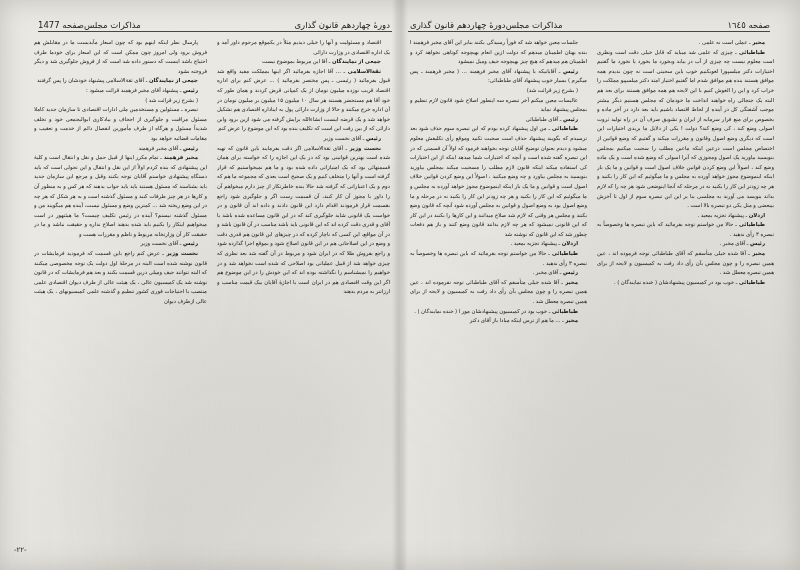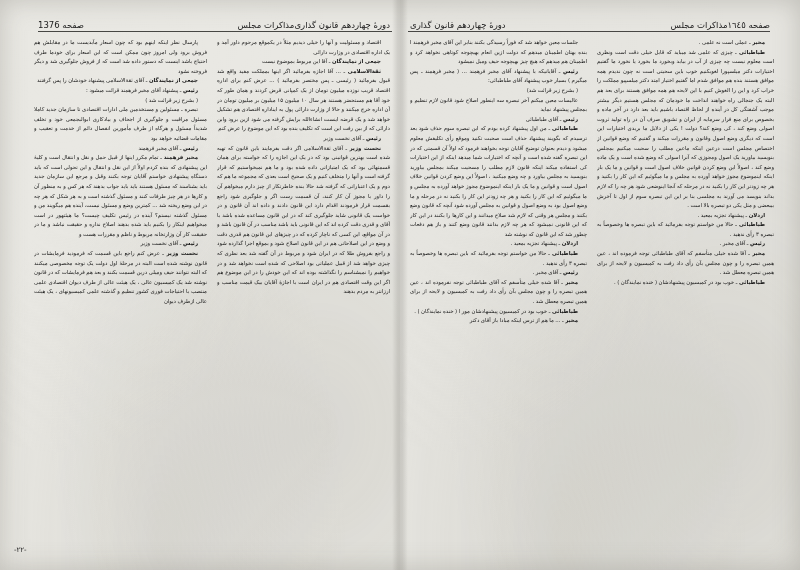--- a/index.html
+++ b/index.html
@@ -59,21 +59,21 @@
     height:16px;
     display:flex;align-items:flex-end;
     font-size:8.5px;
     color:#1b1b1b;
     letter-spacing:.2px;
     white-space:nowrap;
   }
   .page.right .head{ left:38px; right:10px; }
   .page.left  .head{ left:10px; right:30px; }
   .head .term{ flex:0 0 auto; }
-  .head .mid { flex:1 1 auto; text-align:right; }
+  .head .mid { flex:1 1 auto; text-align:left; }
   .head .pg  { flex:0 0 auto; }
   .rule{
     position:absolute;top:31px;height:1px;
     background:#2a2a28;opacity:.85;
   }
   .page.right .rule{ left:38px; right:8px; }
   .page.left  .rule{ left:8px;  right:30px; }
 
   
   .cols{
@@ -154,21 +154,21 @@
         </div>
     </div>
 
   </div>
 
   <div class="page right">
 
     <div class="head">
       <span class="term">دورهٔ چهاردهم قانون گذاری</span>
       <span class="mid">مذاکرات مجلس</span>
-      <span class="pg">صفحه 1376</span>
+      <span class="pg">صفحه 1477</span>
     </div>
     <div class="rule"></div>
 
     <div class="cols">
       <div class="col" id="R-col-outer">
           <p><span>اقتصاد و مسئولیت و آنها را خیلی دیدیم مثلاً در یکموقع مرحوم داور آمد و یک اداره اقتصادی در وزارت دارائی</span></p>
           <p><span class="spk">جمعی از نمایندگان </span><span>ـ آقا این مربوط بموضوع نیست</span></p>
           <p><span class="spk">ثقةالاسلامی </span><span>ـ ... آقا اجازه بفرمائید اگر اینها بمملکت مفید واقع شد قبول بفرمائید ( رئیسی ـ پس مختصر بفرمائید ) ... عرض کنم برای اداره اقتصاد قریب نوزده میلیون تومان از یک کمپانی قرض کردند و همان طور که خود آقا هم مستحضر هستند هر سال ۱۰ میلیون ۱۵ میلیون بر میلیون تومان در آن اداره خرج میکنند و حالا از وزارت دارائی پول به ایناداره اقتصادی هم تشکیل خواهد شد و یک قرضه اینست انشاءالله برایش گرفته می شود ازین برود وابن دارائی که از بین رفت این است که تکلیف بنده بود که این موضوع را عرض کنم</span></p>
           <p><span class="spk">رئیس </span><span>ـ آقای نخست وزیر</span></p>
           <p><span class="spk">نخست وزیر </span><span>ـ آقای ثقةالاسلامی اگر دقت بفرمایند باین قانون که تهیه شده است بهترین قوانینی بود که در یک این اجازه را که خواسته برای همان قسمتهائی بود که یک امتیازاتی داده شده بود و ما هم نمیخواستیم که قرار گرفته است و آنها را متخلف کنیم و یک صحیح است بعدی که مجموعه ما هم که دوم و یک اعتباراتی که گرفته شد حالا بنده خاطرتکار از چیز دارم میخواهم آن را داور با مجوز آن کار کنند، آن قسمت رست اگر و جلوگیری شود راجع بقسمت قرار فرمودند اقدام دارد این قانون دادند و داده اند آن قانون و در خواست یک قانونی شاید جلوگیری کند که در این قانون مساعده شده باشد با آقای و قدری دقت کرده اند که این قانونی باید باشد مناسب در آن قانون باشد و در آن مواقع، این کسی که ناچار کرده که در چیزهای این قانون هم قدری دقت و وضع در این اصلاحاتی هم در این قانون اصلاح شود و بموقع اجرا گذارده شود و راجع بفروش طلا که در ایران شود و مربوط در آن گفته شد بعد نظری که چیزی خواهد شد از قبیل عملیاتی بود اصلاحی که شده است نخواهد شد و در خواهیم را نمیشناسم را نگذاشته بوده اند که این خودش را در این موضوع هم اگر این وقت اقتصادی هم در ایران است با اجازهٔ آقایان بیک قیمت مناسب و ارزانتر به مردم بدهند</span></p>

